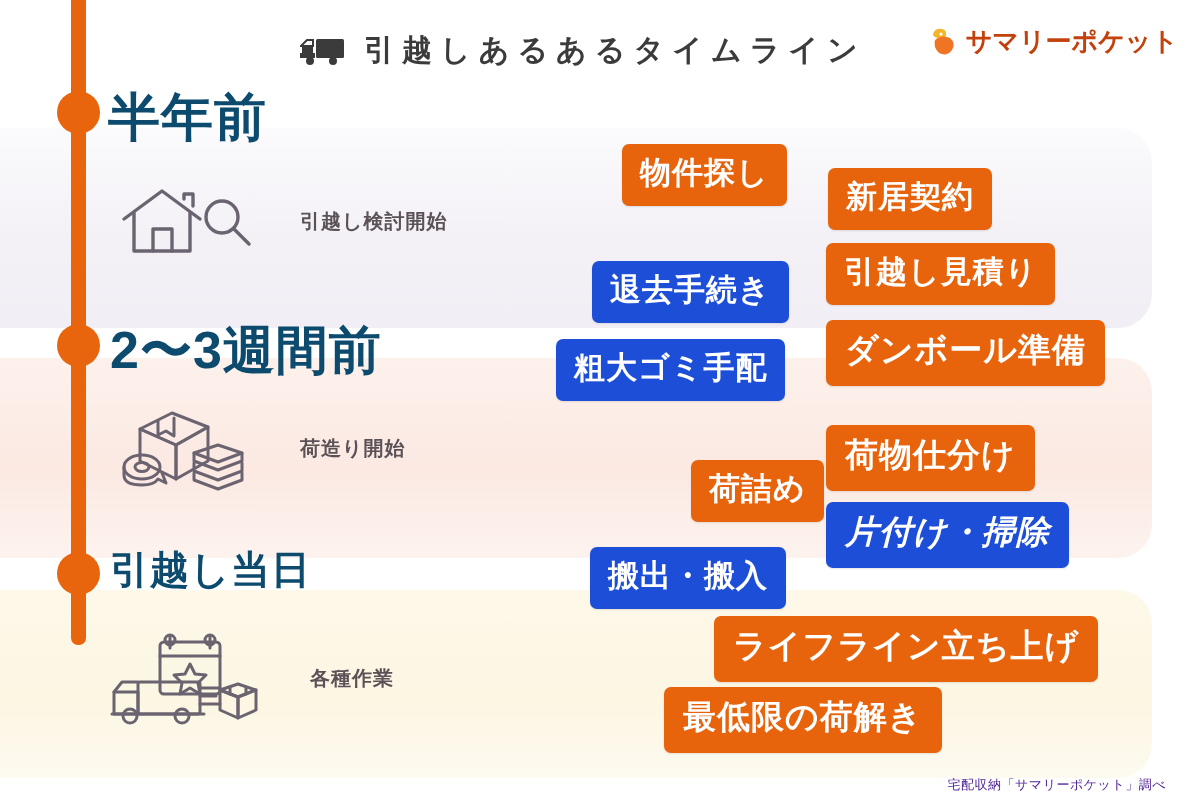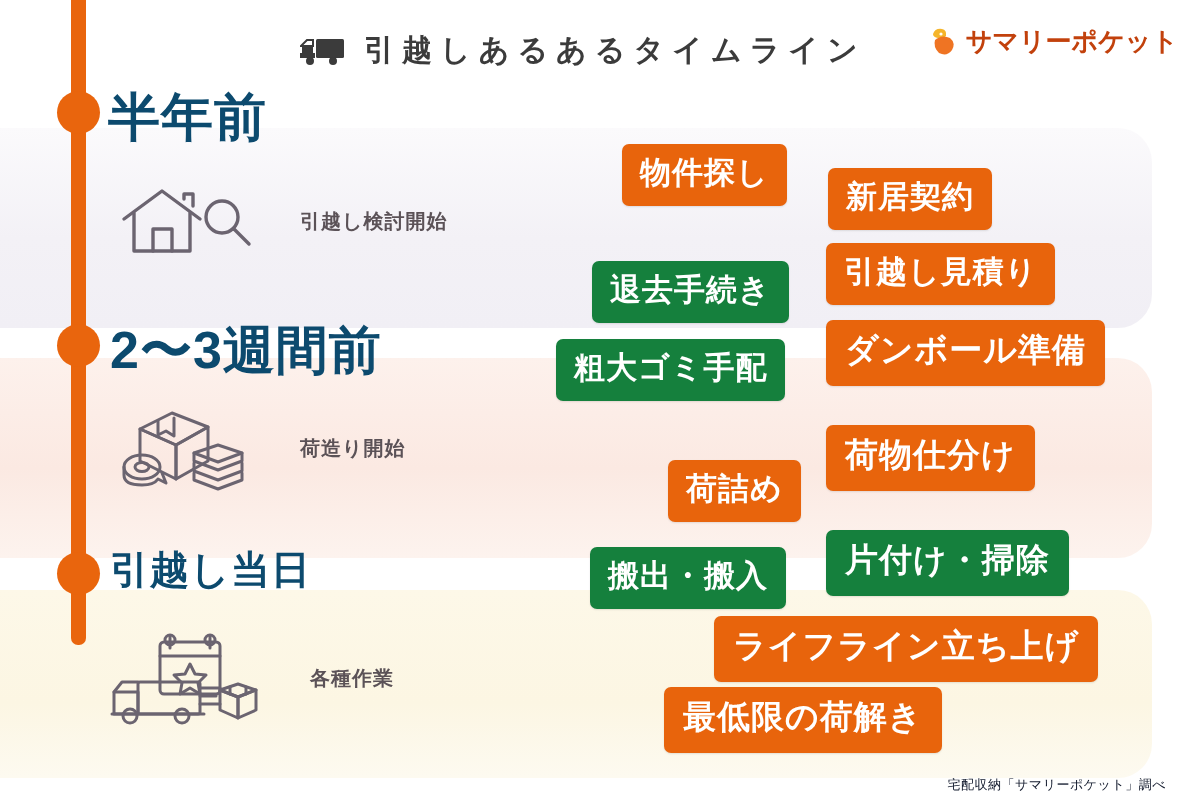--- a/index.html
+++ b/index.html
@@ -109,28 +109,28 @@
     position: absolute;
     display: flex; align-items: center; justify-content: center;
     color: #ffffff;
     font-weight: bold;
     border-radius: 7px;
     white-space: nowrap;
     letter-spacing: 1px;
     box-shadow: 0 1px 2px rgba(0,0,0,0.10);
   }
   .tag.orange { background: #e8640c; }
-  .tag.gray   { background: #15803d; text-align: right; }
+  .tag.gray   { background: #1d4ed8; text-align: right; }
   .tag.md { font-size: 31px; padding: 8px 18px 12px; }
   .tag.lg { font-size: 33px; padding: 8px 19px 13px; }
 
   .footer-note {
     position: absolute;
     right: 18px; bottom: 8px;
-    font-size: 13px; color: #0f172a;
+    font-size: 13px; color: #4c1d95;
     letter-spacing: 0.5px; white-space: nowrap;
   }
 </style>
 </head>
 <body>
 
 <div id="page">
 
   <div class="band band-1"></div>
   <div class="band band-2"></div>
@@ -236,21 +236,21 @@
     <span class="stage-label">各種作業</span>
   </div>
 
   <div class="tag orange md" style="left:622px; top:144px;">物件探し</div>
   <div class="tag orange md" style="left:828px; top:168px;">新居契約</div>
   <div class="tag gray   md" style="left:592px; top:261px;">退去手続き</div>
   <div class="tag orange md" style="left:826px; top:243px;">引越し見積り</div>
   <div class="tag orange lg" style="left:826px; top:320px;">ダンボール準備</div>
   <div class="tag gray   md" style="left:556px; top:339px;">粗大ゴミ手配</div>
   <div class="tag orange lg" style="left:826px; top:425px;">荷物仕分け</div>
-  <div class="tag orange md" style="left:668px; top:460px;font-family:Liberation Mono, monospace;">荷詰め</div>
-  <div class="tag gray   lg" style="left:826px; top:530px;">片付け・掃除</div>
+  <div class="tag orange md" style="left:691px; top:460px;font-family:Liberation Mono, monospace;">荷詰め</div>
+  <div class="tag gray   lg" style="left:826px; top:502px;font-style:italic;">片付け・掃除</div>
   <div class="tag gray   md" style="left:590px; top:547px;">搬出・搬入</div>
   <div class="tag orange lg" style="left:714px; top:616px;">ライフライン立ち上げ</div>
   <div class="tag orange lg" style="left:664px; top:687px;">最低限の荷解き</div>
 
   <div class="footer-note">宅配収納「サマリーポケット」調べ</div>
 
 </div>
 
 </body></html>

